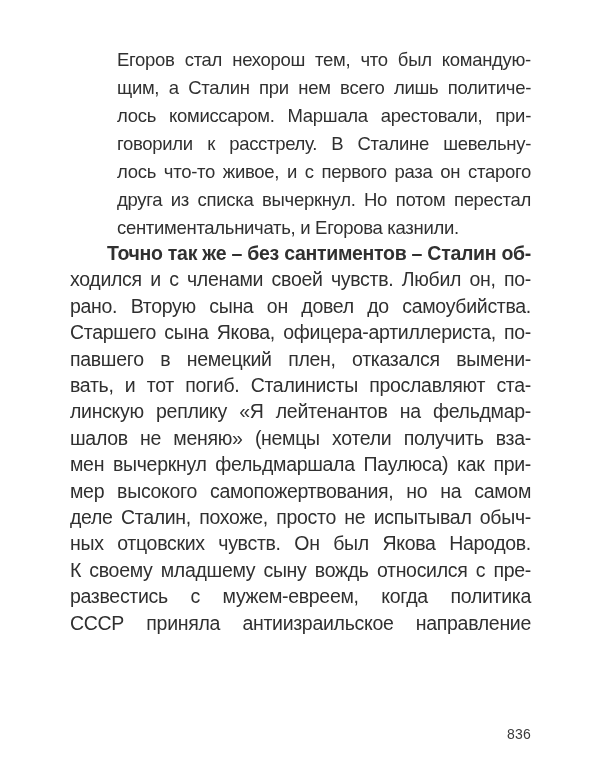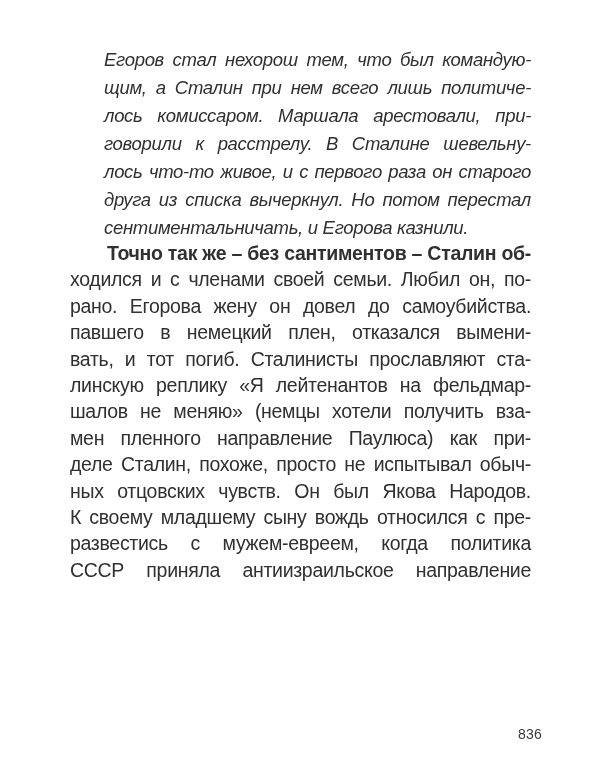--- a/index.html
+++ b/index.html
@@ -23,22 +23,21 @@
   }
   .line {
     white-space: nowrap;
     overflow: visible;
     text-align: justify;
     text-align-last: justify;
     color: #303030;
     letter-spacing: -0.3px;
   }
   .quote {
-    margin-left: 34px;
-    font-style: italic;
+    margin-left: 47px;
   }
   .quote .line {
     font-size: 18.5px;
     line-height: 28px;
   }
   .quote .line:last-child {
     text-align-last: left;
   }
   .paragraph {
     margin-top: -2px;
@@ -47,21 +46,21 @@
     font-size: 19.5px;
     line-height: 26.4px;
   }
   .paragraph .line:first-child {
     padding-left: 37px;
     font-weight: bold;
   }
   .page-number {
     position: absolute;
     top: 727px;
-    right: 58px;
+    right: 69px;
     font-size: 14px;
     line-height: 14px;
     color: #3a3a3a;
     letter-spacing: 0.2px;
   }
 </style>
 </head>
 <body>
 
 <div class="page">
@@ -70,27 +69,29 @@
         <div class="line">Егоров стал нехорош тем, что был командую-</div>
         <div class="line">щим, а Сталин при нем всего лишь политиче-</div>
         <div class="line">лось комиссаром. Маршала арестовали, при-</div>
         <div class="line">говорили к расстрелу. В Сталине шевельну-</div>
         <div class="line">лось что-то живое, и с первого раза он старого</div>
         <div class="line">друга из списка вычеркнул. Но потом перестал</div>
         <div class="line">сентиментальничать, и Егорова казнили.</div>
       </div>
     <div class="paragraph">
         <div class="line">Точно так же – без сантиментов – Сталин об-</div>
-        <div class="line">ходился и с членами своей семьи. Любил он, по-</div>
-        <div class="line">рано. Егорова жену он довел до самоубийства.</div>
+        <div class="line">ходился и с членами своей чувств. Любил он, по-</div>
+        <div class="line">рано. Вторую сына он довел до самоубийства.</div>
+        <div class="line">Старшего сына Якова, офицера-артиллериста, по-</div>
         <div class="line">павшего в немецкий плен, отказался вымени-</div>
         <div class="line">вать, и тот погиб. Сталинисты прославляют ста-</div>
         <div class="line">линскую реплику «Я лейтенантов на фельдмар-</div>
         <div class="line">шалов не меняю» (немцы хотели получить вза-</div>
-        <div class="line">мен пленного направление Паулюса) как при-</div>
+        <div class="line">мен вычеркнул фельдмаршала Паулюса) как при-</div>
+        <div class="line">мер высокого самопожертвования, но на самом</div>
         <div class="line">деле Сталин, похоже, просто не испытывал обыч-</div>
         <div class="line">ных отцовских чувств. Он был Якова Народов.</div>
         <div class="line">К своему младшему сыну вождь относился с пре-</div>
         <div class="line">развестись с мужем-евреем, когда политика</div>
         <div class="line">СССР приняла антиизраильское направление</div>
       </div>
   </div>
   <div class="page-number">836</div>
 </div>
 

